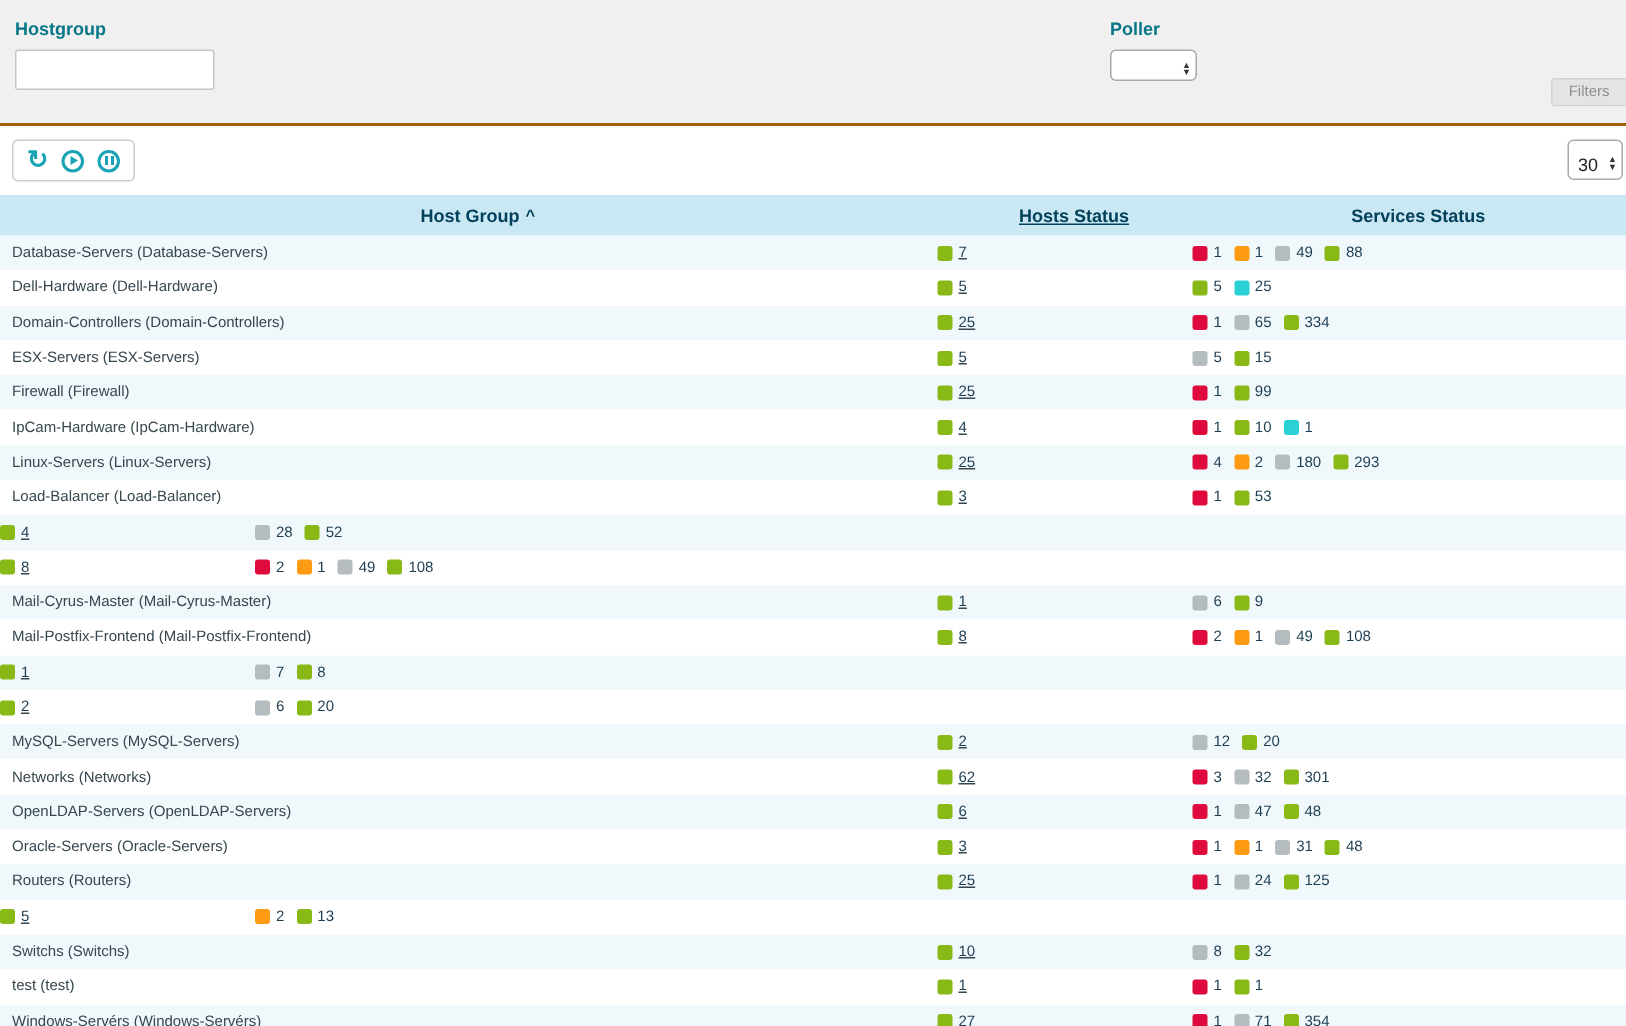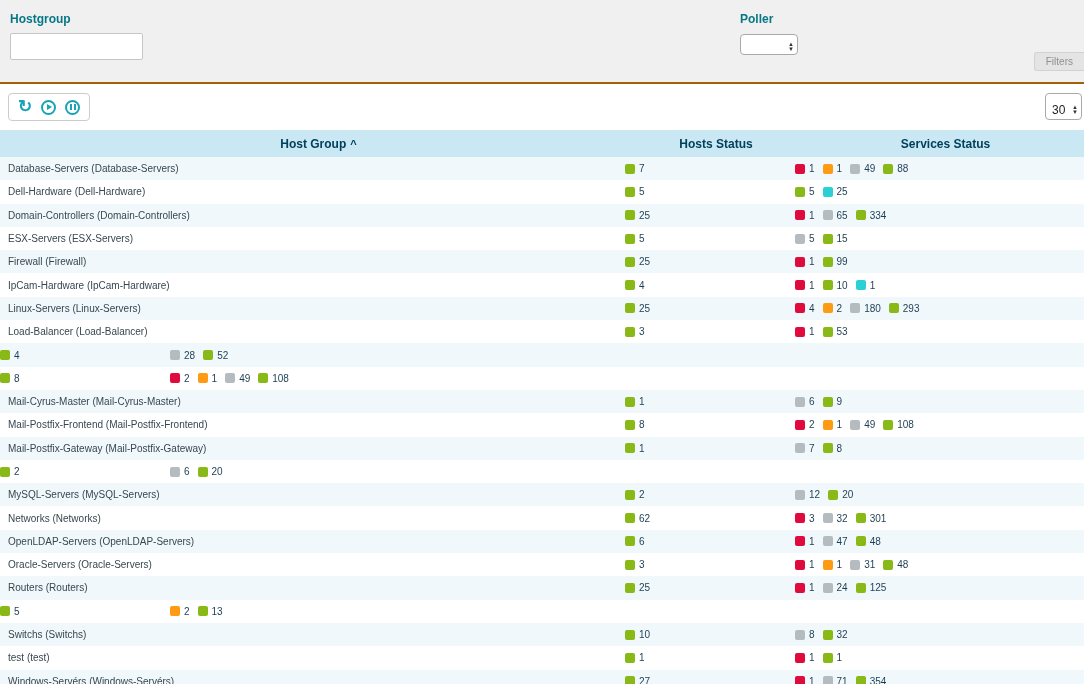--- a/index.html
+++ b/index.html
@@ -43,21 +43,21 @@
   .pause-bars { display:flex; gap:2px; }
   .pause-bars i { width:2px; height:6px; background:#19a3b5; display:block; }
   .page-size-wrap { position:absolute; right:2px; top:9px; }
   .page-size-wrap .select-box { width:37px; height:27px; }
 
   
   .thead { display:flex; height:27px; align-items:center; background:#c9e8f3;
            color:#02405c; font-weight:bold; font-size:12px; }
   .cell { display:flex; align-items:center; }
   .c-name { flex:0 0 625px; padding-left:8px; }
-  .c-hosts { flex:0 0 170px; }
+  .c-hosts { flex:0 0 170px;text-decoration:underline; }
   .c-services { flex:1 1 auto; }
   .thead .cell { justify-content:center; padding-left:12px; gap:4px; cursor:pointer; }
   .sort-icon { font-size:11px; font-weight:bold; }
   .trow { display:flex; align-items:center; height:23.3px; font-size:10px;
           color:#37474f; }
   .trow.odd { background:#f0f8fc; }
   .trow.even { background:#ffffff; }
   .name-link { cursor:pointer; }
   .badge { display:inline-flex; align-items:center; margin-right:8px; cursor:pointer; }
   .sq { width:10px; height:10px; border-radius:2px; margin-right:4px; display:inline-block; }
@@ -406,23 +406,20 @@
             <span class="sq" style="background: rgb(181, 188, 192);"></span>
             <span class="cnt">49</span>
           </span>
           <span class="badge">
             <span class="sq" style="background: rgb(136, 185, 23);"></span>
             <span class="cnt">108</span>
           </span>
         </div>
       </div>
       <div class="trow odd">
-        <div class="cell c-name">
-          <span class="name-link">Mail-Postfix-Gateway (Mail-Postfix-Gateway)</span>
-        </div>
         <div class="cell c-hosts">
           <span class="badge">
             <span class="sq" style="background: rgb(136, 185, 23);"></span>
             <span class="cnt">1</span>
           </span>
         </div>
         <div class="cell c-services">
           <span class="badge">
             <span class="sq" style="background: rgb(181, 188, 192);"></span>
             <span class="cnt">7</span>

